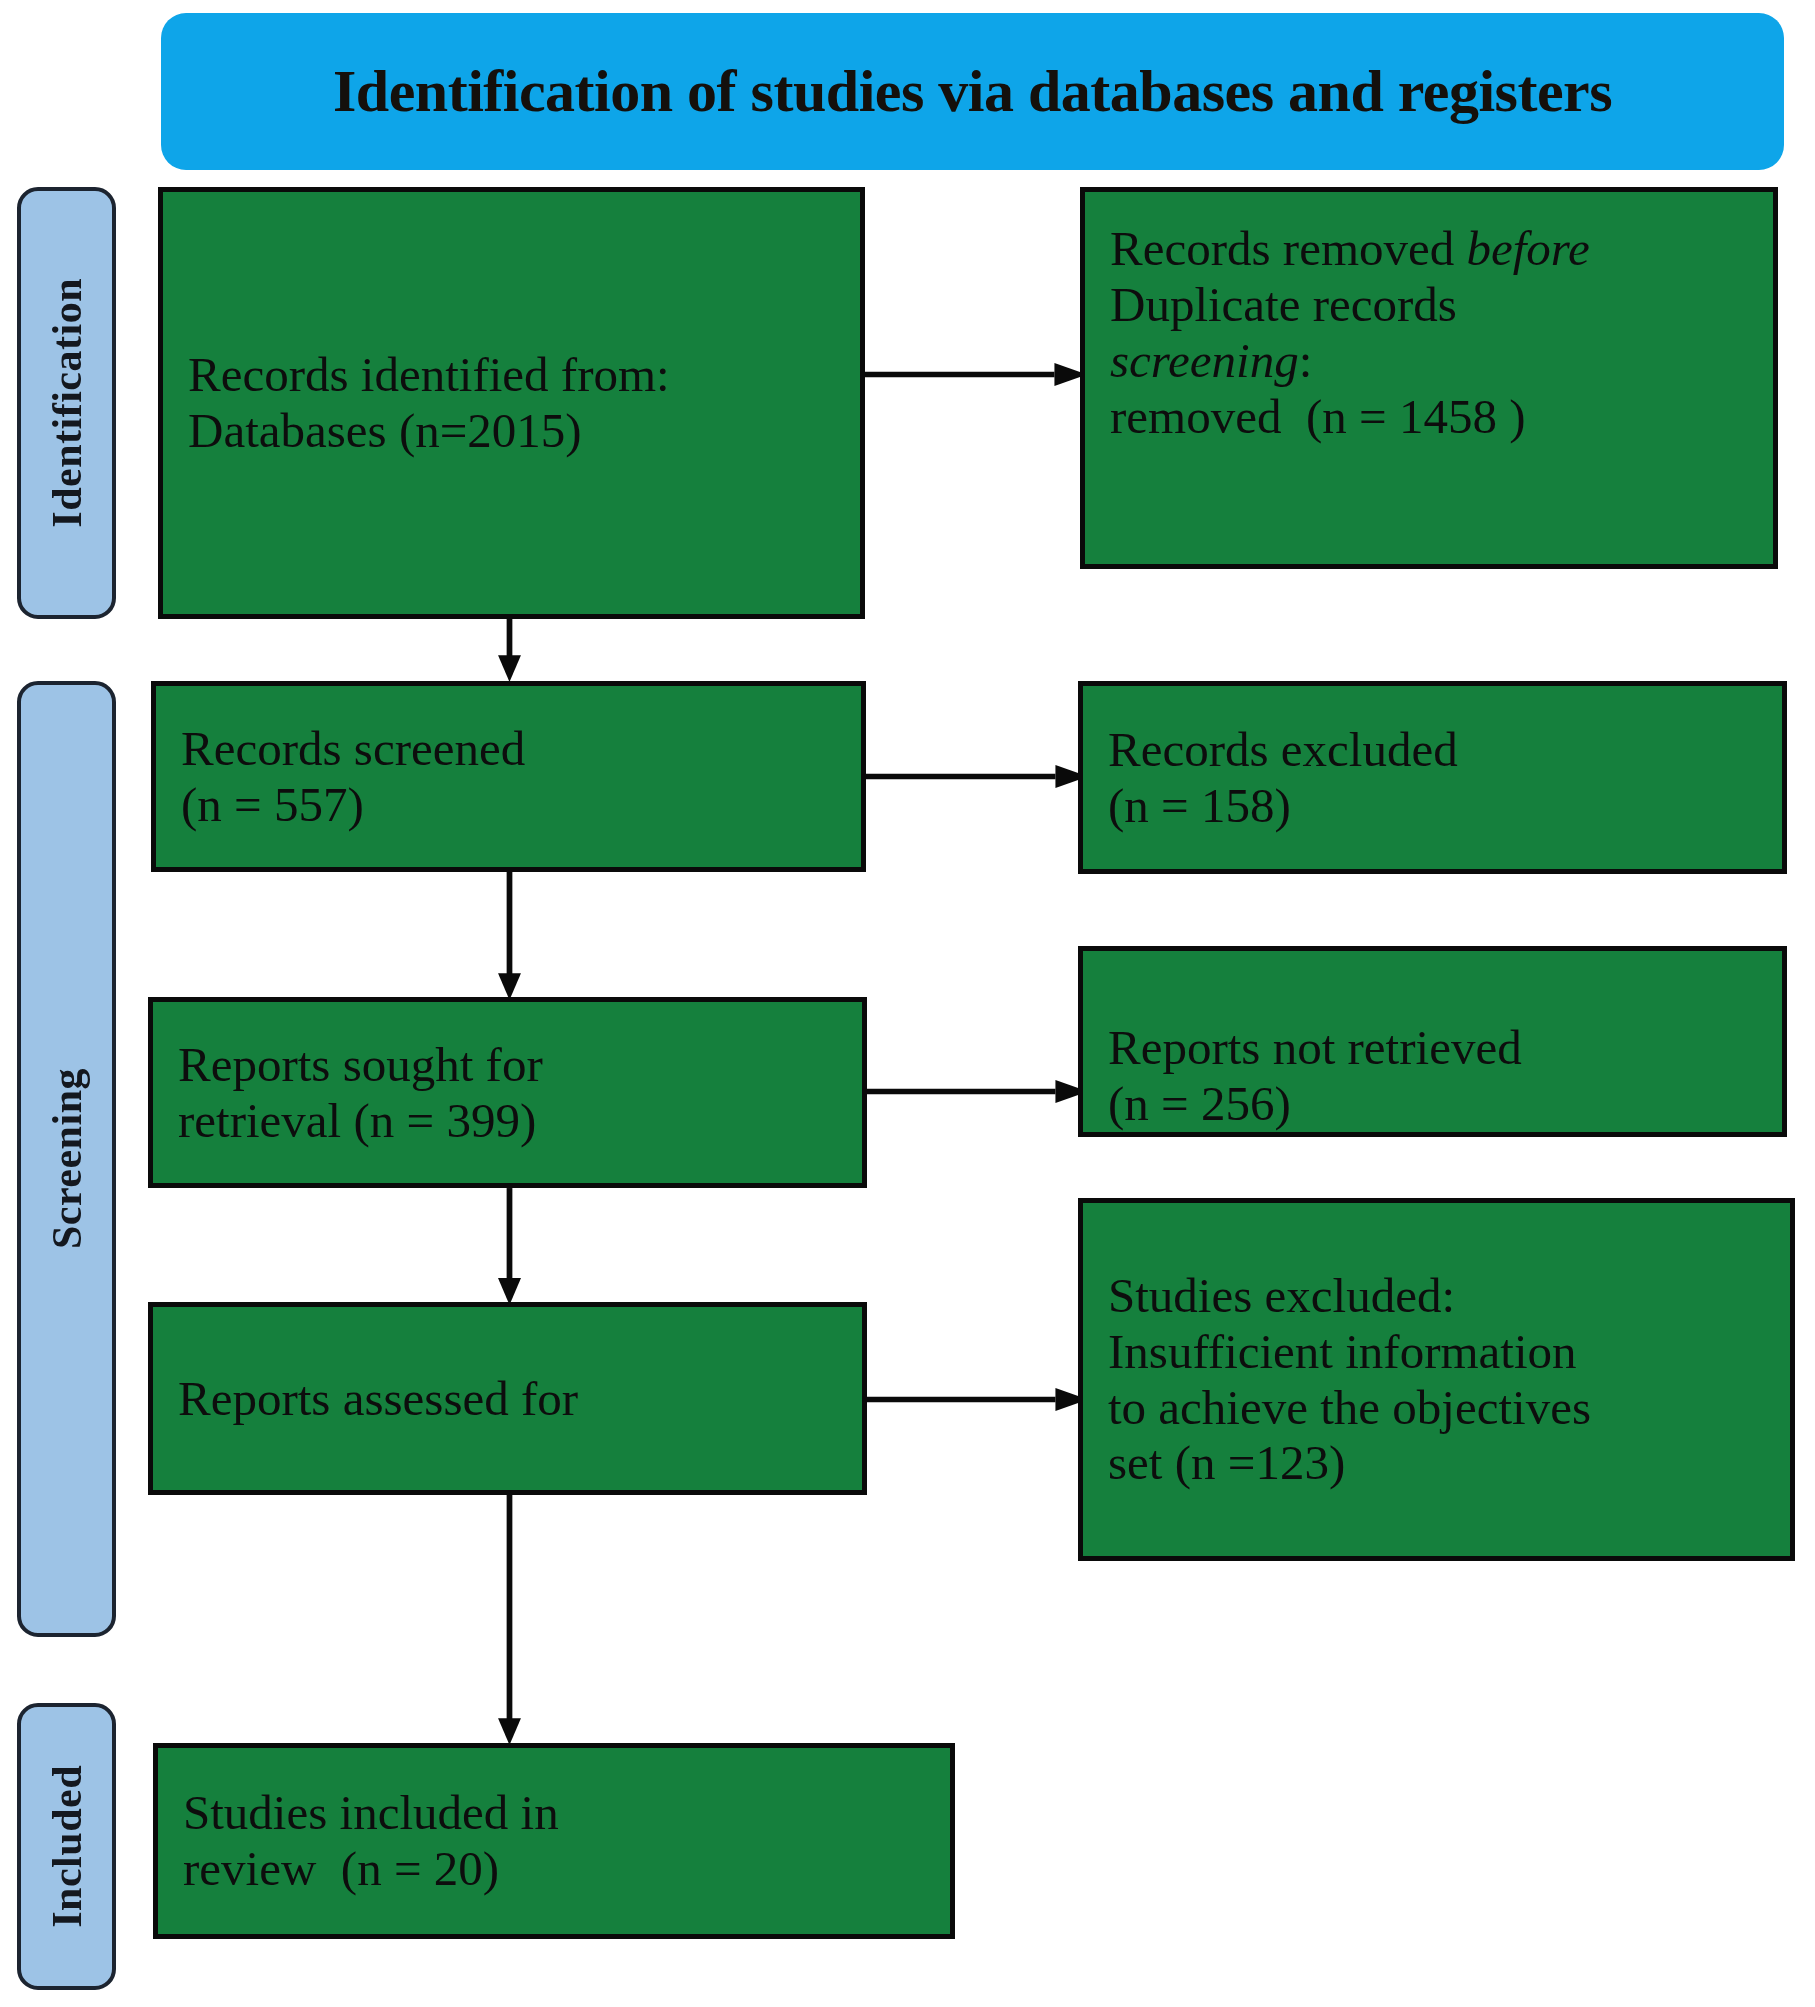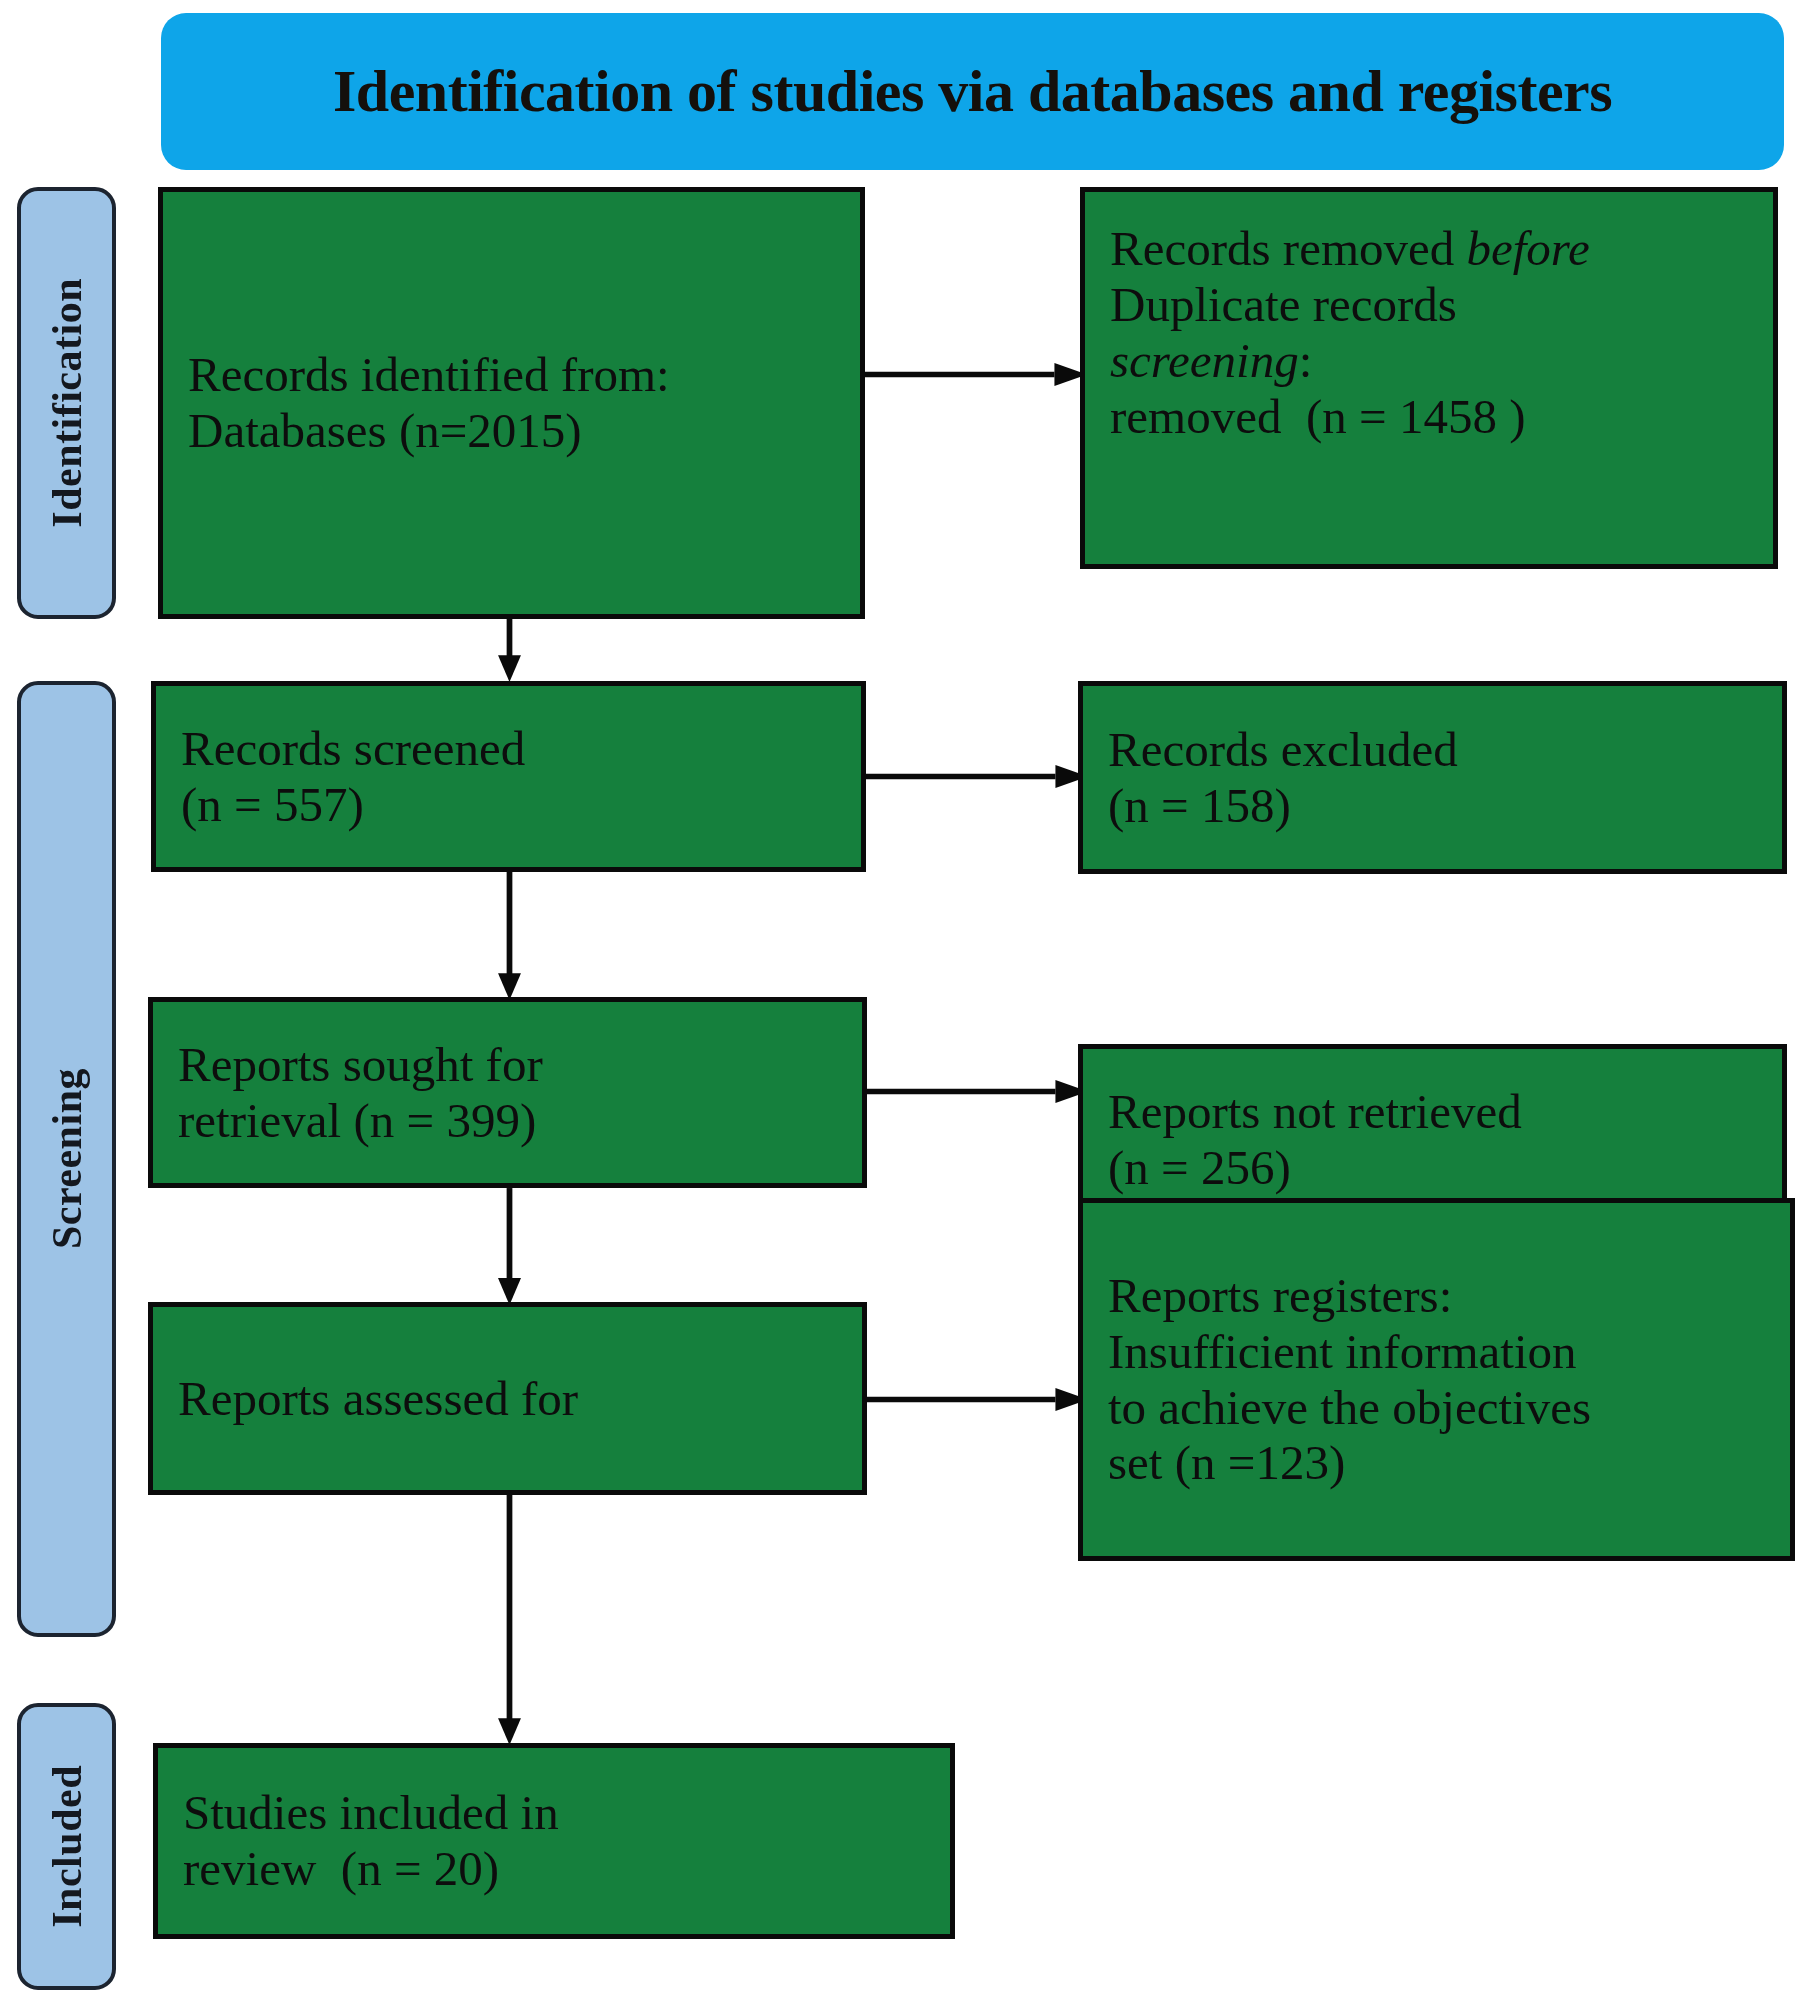--- a/index.html
+++ b/index.html
@@ -96,21 +96,21 @@
   
   #box-identified   { left: 158px; top: 187px;  width: 707px; height: 432px; }
   #box-screened     { left: 151px; top: 681px;  width: 715px; height: 191px; }
   #box-sought       { left: 148px; top: 997px; width: 719px; height: 191px; }
   #box-assessed     { left: 148px; top: 1302px; width: 719px; height: 193px; }
   #box-included     { left: 153px; top: 1743px; width: 802px; height: 196px; }
 
   
   #box-removed      { left: 1080px; top: 187px;  width: 698px; height: 382px; }
   #box-excluded-rec { left: 1078px; top: 681px;  width: 709px; height: 193px; }
-  #box-notretrieved { left: 1078px; top: 1044px; width: 709px; height: 191px; }
+  #box-notretrieved { left: 1078px; top: 946px; width: 709px; height: 191px; justify-content: flex-end; }
   #box-excluded-rep { left: 1078px; top: 1198px; width: 717px; height: 363px; }
 
   
   .conn {
     position: absolute;
   }
   .conn svg { display: block; overflow: visible; }
 </style>
 </head>
 <body>
@@ -224,20 +224,20 @@
     <div class="box-text">Records excluded</div>
     <div class="box-text">(n = 158)</div>
   </div>
 
   <div class="box" id="box-notretrieved">
     <div class="box-text">Reports not retrieved</div>
     <div class="box-text">(n = 256)</div>
   </div>
 
   <div class="box" id="box-excluded-rep">
-    <div class="box-text">Reports registers:</div>
+    <div class="box-text">Studies excluded:</div>
     <div class="box-text">Insufficient information</div>
     <div class="box-text">to achieve the objectives</div>
     <div class="box-text">set (n =123)</div>
   </div>
 
 </div>
 
 
 </body></html>

